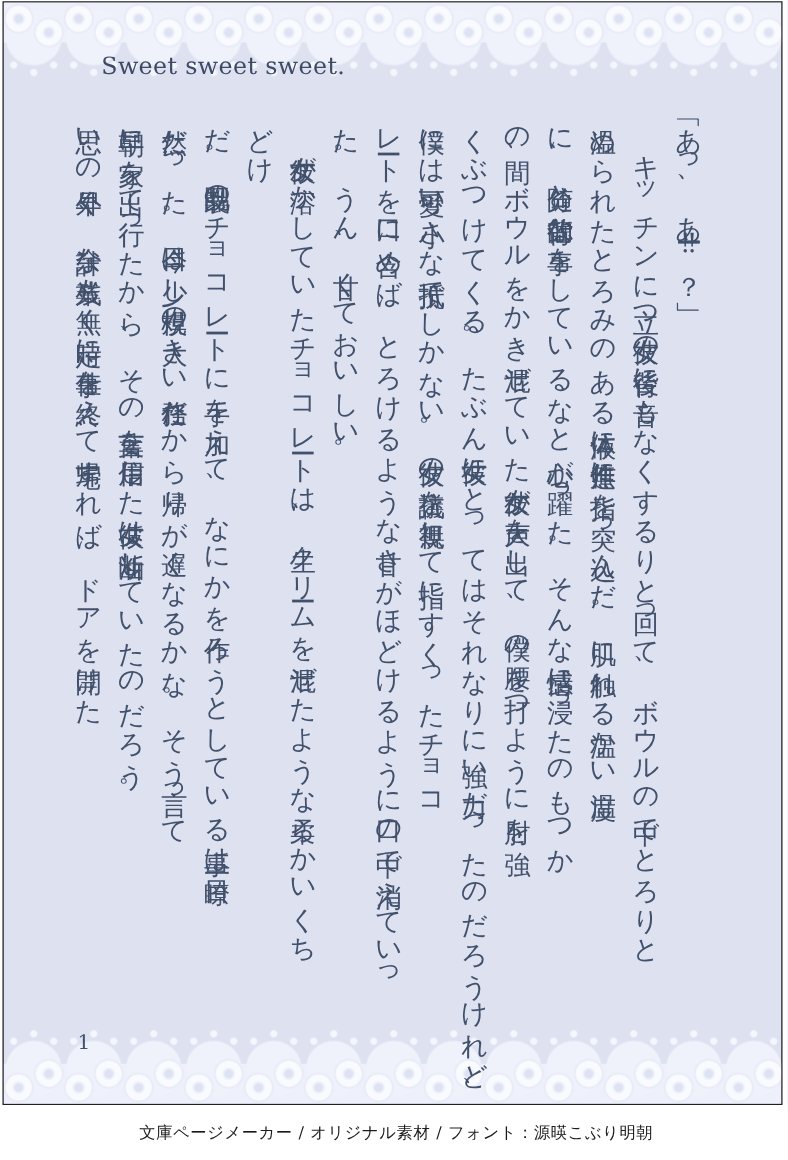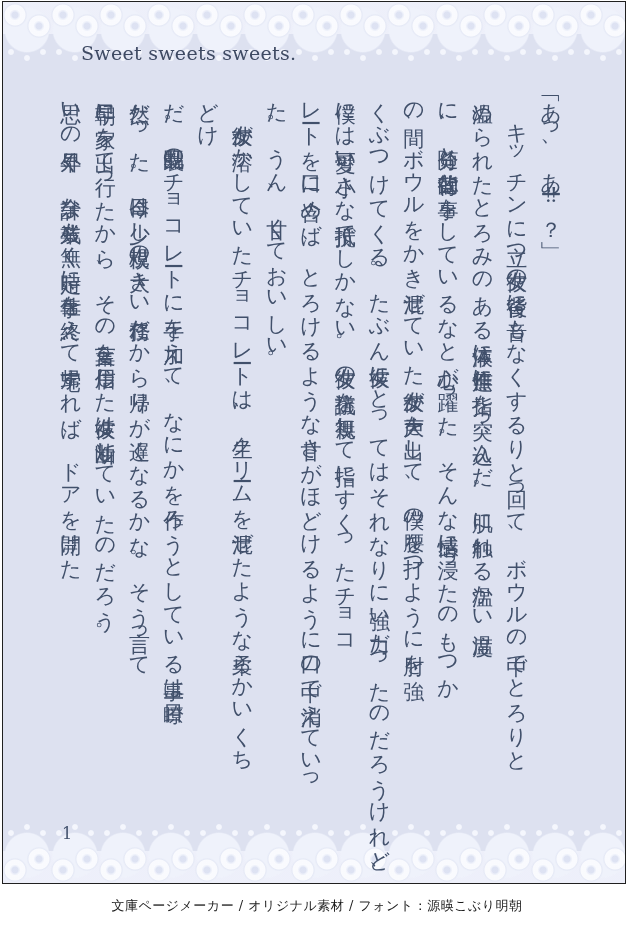--- a/index.html
+++ b/index.html
@@ -96,21 +96,21 @@
 </head>
 <body>
 
 <div class="canvas">
 
   <div class="page">
 
     <div class="lace lace-top"></div>
     <div class="lace lace-bottom"></div>
 
-    <div class="page-title">Sweet sweets sweets.</div>
+    <div class="page-title">Sweet sweet sweet.</div>
 
     <div class="text-area">
       <p>「あっ、あーー‼？」</p>
       <p>　キッチンに立つ彼女の背後に音もなくするりと回って、ボウルの中でとろりと</p>
       <p>温められたとろみのある液体に無造作に指を突っ込んだ。肌に触れる温かい温度</p>
       <p>に、随分と背徳的な事をしているなと心が躍った。そんな感情に浸ったのもつか</p>
       <p>の間、ボウルをかき混ぜていた彼女が大声を出して、僕の腰を打つように肘を強</p>
       <p>くぶつけてくる。たぶん彼女にとってはそれなりに強い力だったのだろうけれど、</p>
       <p>僕には可愛い小さな抵抗でしかない。彼女の抗議を無視して指にすくったチョコ</p>
       <p>レートを口に含めば、とろけるような甘さがほどけるように口の中で消えていっ</p>

